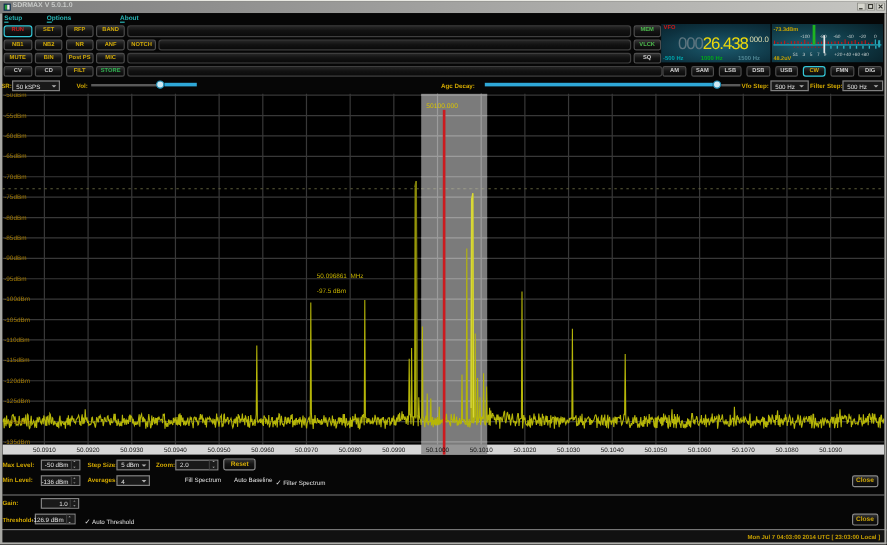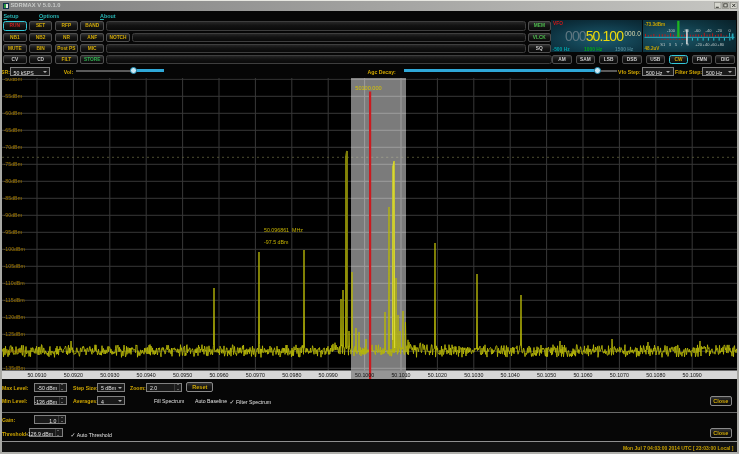--- a/index.html
+++ b/index.html
@@ -81,21 +81,21 @@
     <div class="bt " style="left:575.5999999999999px;top:54.8px;width:19.5px;height:9.4px;color:#cccccc;border-color:#4e4e4e">SAM</div>
     <div class="bt " style="left:598.9px;top:54.8px;width:19.5px;height:9.4px;color:#cccccc;border-color:#4e4e4e">LSB</div>
     <div class="bt " style="left:622.1999999999999px;top:54.8px;width:19.5px;height:9.4px;color:#cccccc;border-color:#4e4e4e">DSB</div>
     <div class="bt " style="left:645.5px;top:54.8px;width:19.5px;height:9.4px;color:#cccccc;border-color:#4e4e4e">USB</div>
     <div class="bt sel" style="left:668.8px;top:54.8px;width:19.5px;height:9.4px;color:#d2aa08;border-color:#35c8d8">CW</div>
     <div class="bt " style="left:692.0999999999999px;top:54.8px;width:19.5px;height:9.4px;color:#cccccc;border-color:#4e4e4e">FMN</div>
     <div class="bt " style="left:715.4px;top:54.8px;width:19.5px;height:9.4px;color:#cccccc;border-color:#4e4e4e">DIG</div>
  <div style="left:551px;top:20.3px;width:91px;height:32px;
    background:radial-gradient(ellipse 95% 85% at 55% 60%, #1c5c70 0%, #0d3240 62%, #081e26 100%);">
   <div style="left:2px;top:1px;font:bold 4.8px 'Liberation Sans',sans-serif;color:#d01818">VFO</div>
-  <div style="left:14px;top:8.6px;font:14px/14px 'Liberation Sans',sans-serif;letter-spacing:-0.9px;color:#5e7680;white-space:nowrap">000<span style="color:#ecd80c">50.100</span></div>
+  <div style="left:14px;top:8.6px;font:14px/14px 'Liberation Sans',sans-serif;letter-spacing:-0.9px;color:#5e7680;white-space:nowrap">000<span style="color:#ecd80c">26.438</span></div>
   <div style="left:73.5px;top:9.8px;font:6.5px 'Liberation Sans',sans-serif;color:#dcdcb0;white-space:nowrap">000.0</div>
   <div style="left:1.5px;top:26.8px;font:bold 4.9px 'Liberation Sans',sans-serif;color:#00a4ac;white-space:nowrap">-500 Hz</div>
   <div style="left:33px;top:26.8px;font:bold 4.9px 'Liberation Sans',sans-serif;color:#00a81c;white-space:nowrap">1000 Hz</div>
   <div style="left:64px;top:26.8px;font:bold 4.9px 'Liberation Sans',sans-serif;color:#4f8694;white-space:nowrap">1500 Hz</div>
  </div>
  <div style="left:643.2px;top:20.3px;width:93px;height:32px">
       <svg style="display:block" width="93" height="32" viewBox="0 0 93 32">
         <defs>
           <radialGradient id="mg" cx="30%" cy="55%" r="90%">
             <stop offset="0%" stop-color="#1d5b6d"></stop>

